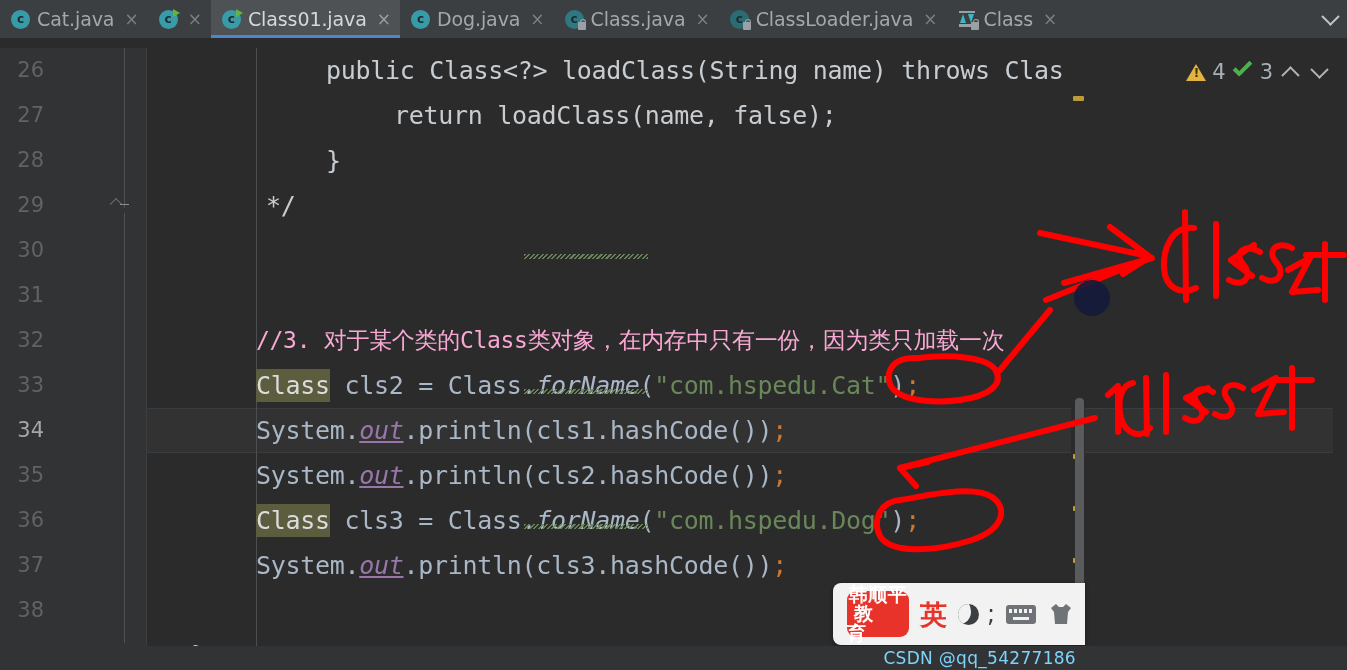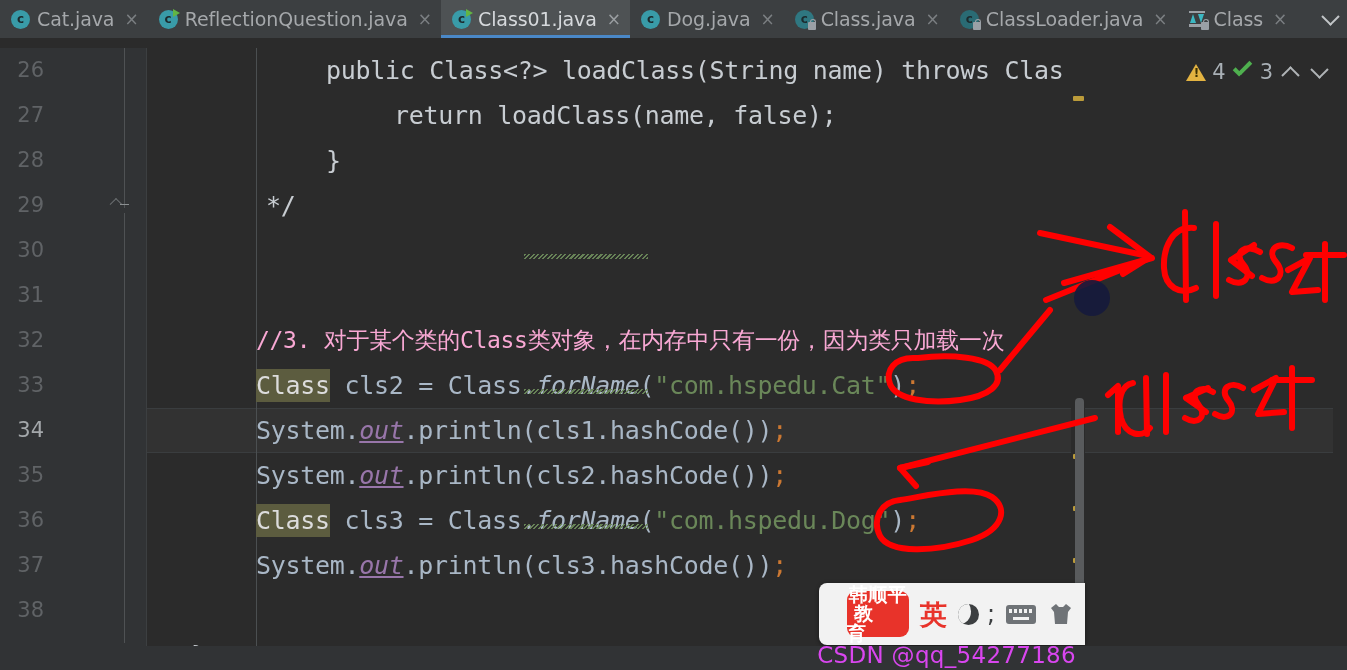--- a/index.html
+++ b/index.html
@@ -373,21 +373,21 @@
   
   .ime {
     position: absolute;
     right: 0; bottom: 25px;
     height: 62px;
     background: #f2f2f2;
     border-radius: 8px 0 0 8px;
     display: flex;
     align-items: center;
     gap: 11px;
-    padding: 0 10px 0 28px;
+    padding: 0 10px 0 14px;
     box-shadow: 0 1px 4px rgba(0,0,0,.45);
   }
   .ime-logo {
     width: 62px; height: 46px;
     background: #e8332a;
     border-radius: 9px;
     color: #fff;
     display: flex;
     flex-direction: column;
     align-items: center;
@@ -451,22 +451,22 @@
   }
   .ime-shirt {
     width: 28px; height: 24px;
     position: relative;
   }
 
   
   .watermark {
     position: absolute;
     right: 9px; bottom: 2px;
-    font-size: 23px;
-    color: #d946ef;
+    font-size: 17px;
+    color: #7dd3fc;
     font-family: "DejaVu Sans", sans-serif;
     letter-spacing: .3px;
   }
   .bottom-strip {
     position: absolute;
     left: 0; bottom: 0;
     width: 1347px; height: 24px;
     background: #313335;
   }
 </style>
@@ -483,21 +483,20 @@
         </span>
       <span class="tab-label">Cat.java</span>
       <span class="tab-close">×</span>
     </div>
 
     <div class="tab">
       <span class="ic ic-class">
           <span class="disc"></span>
           <span class="runmark"></span>
         </span>
-      <span class="tab-label">ReflectionQuestion.java</span>
       <span class="tab-close">×</span>
     </div>
 
     <div class="tab active">
       <span class="ic ic-class">
           <span class="disc"></span>
           <span class="runmark"></span>
         </span>
       <span class="tab-label">Class01.java</span>
       <span class="tab-close">×</span>

